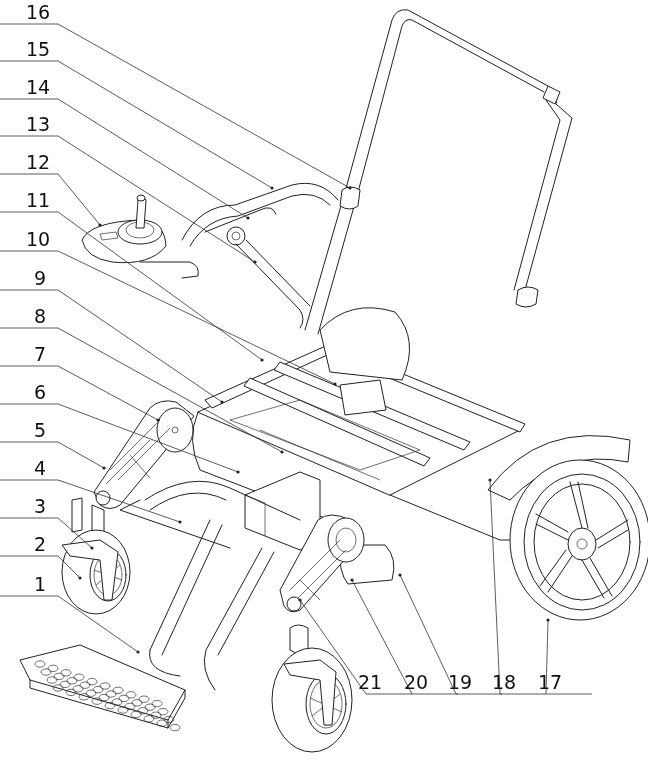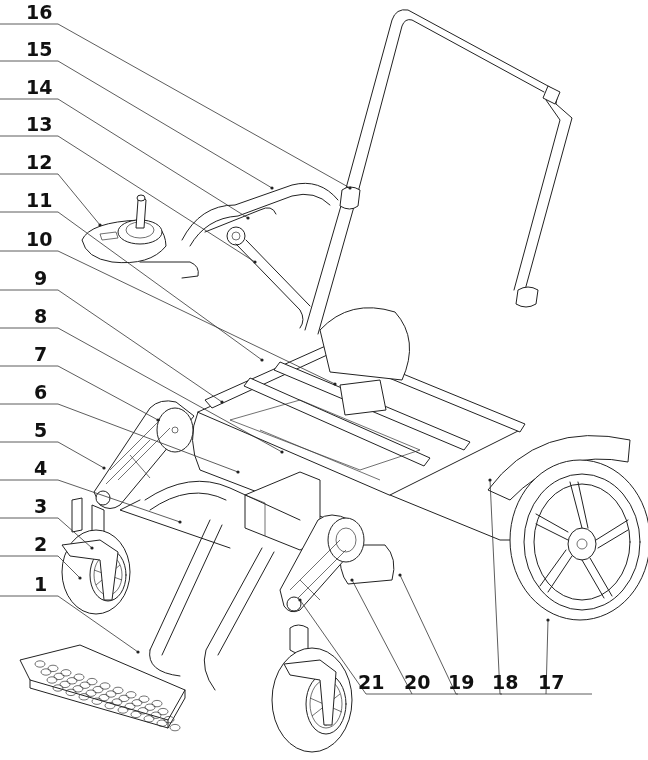--- a/index.html
+++ b/index.html
@@ -1,17 +1,17 @@
 <!DOCTYPE html>
 <html><head>
 <meta charset="utf-8">
 <style>
   html,body{margin:0;padding:0;background:#ffffff;}
   body{width:648px;height:760px;overflow:hidden;position:relative;font-family:"Liberation Sans",sans-serif;}
-  #stage{position:absolute;left:0;top:0;width:648px;height:760px;font-weight:bold;}
+  #stage{position:absolute;left:0;top:0;width:648px;height:760px;}
   svg{position:absolute;left:0;top:0;}
   .ln{stroke:#222;stroke-width:1;fill:none;stroke-linecap:round;stroke-linejoin:round;}
   .thin{stroke:#333;stroke-width:.7;fill:none;}
   .tube{stroke:#222;stroke-width:1;fill:#fff;}
   .lbl{font-family:"DejaVu Sans",sans-serif;font-size:19px;fill:#111;}
   .leader{stroke:#333;stroke-width:.8;fill:none;}
 </style>
 </head>
 <body>
 

